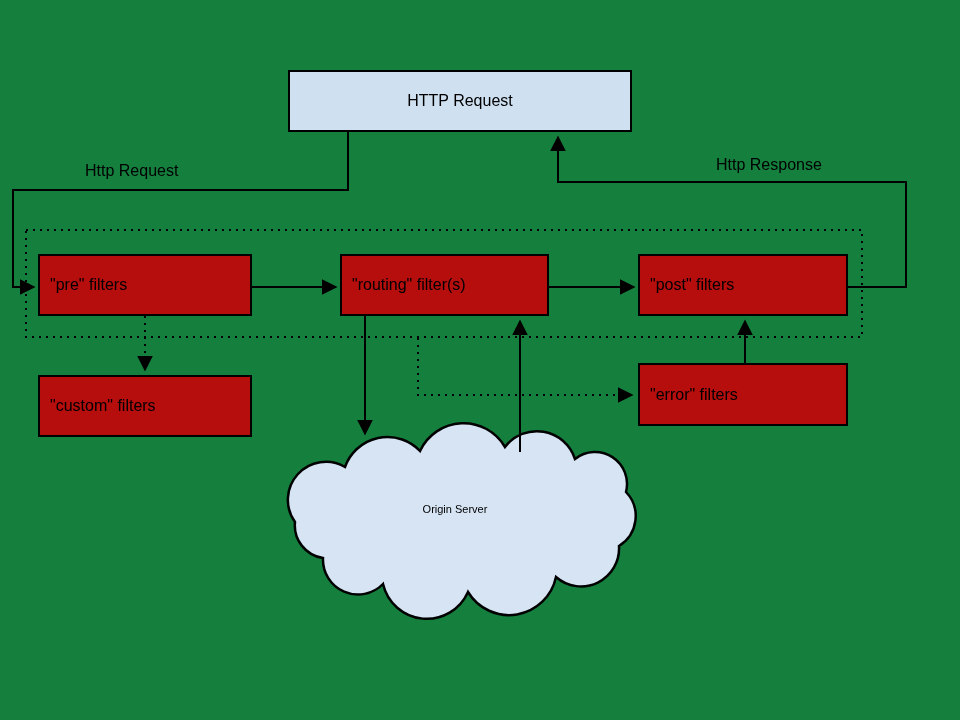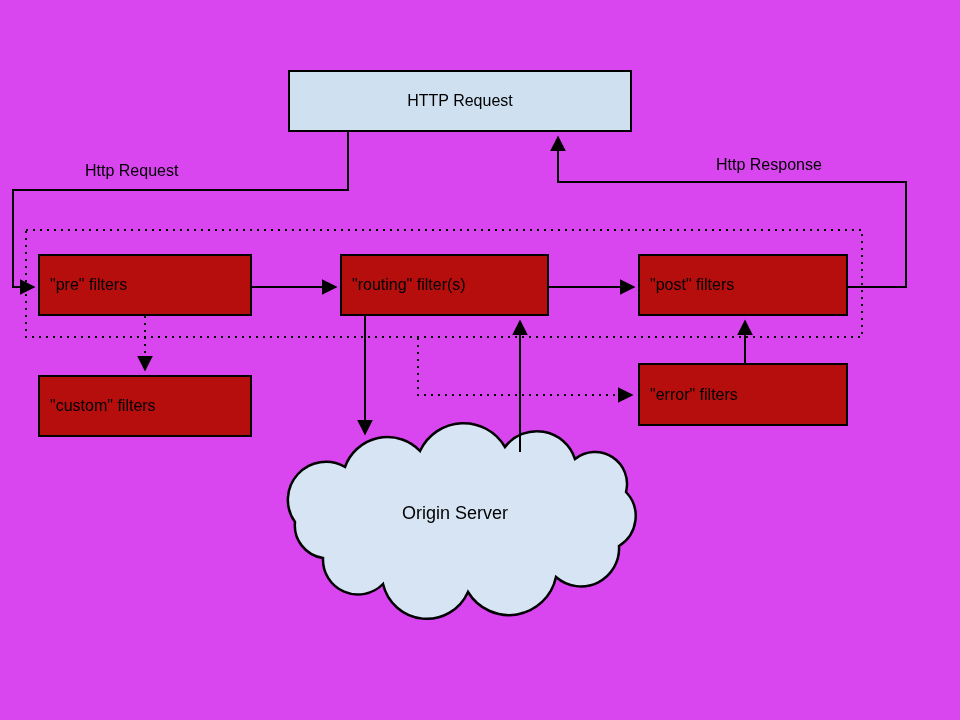--- a/index.html
+++ b/index.html
@@ -1,19 +1,19 @@
 <!DOCTYPE html>
 <html><head>
 <meta charset="utf-8">
 <style>
   html,body{margin:0;padding:0;background:#fff;}
   #canvas{
     position:relative;
     width:960px;height:720px;
-    background:#d946ef;
+    background:#15803d;
     font-family:"Liberation Sans", sans-serif;
     color:#000;
     overflow:hidden;
   }
   #wires{position:absolute;left:0;top:0;width:960px;height:720px;z-index:1;}
   .node{
     position:absolute;
     border:2px solid #000;
     box-sizing:border-box;
     display:flex;
@@ -39,21 +39,21 @@
   .edge-label{
     position:absolute;
     font-size:16px;
     z-index:2;
     white-space:nowrap;
   }
   #http-request-label{left:85px;top:162px;}
   #http-response-label{left:668px;top:156px;margin-left:48px;}
   #origin-server-label{
     position:absolute;left:370px;top:503px;width:170px;
-    text-align:center;font-size:18px;z-index:2;
+    text-align:center;font-size:11px;z-index:2;
   }
 </style>
 </head>
 <body>
 
 <div id="canvas">
 
   <svg id="wires" viewBox="0 0 960 720" xmlns="http://www.w3.org/2000/svg">
     <defs>
       <marker id="arrow" viewBox="0 0 10 10" refX="9" refY="5" markerWidth="8" markerHeight="8" orient="auto-start-reverse">

